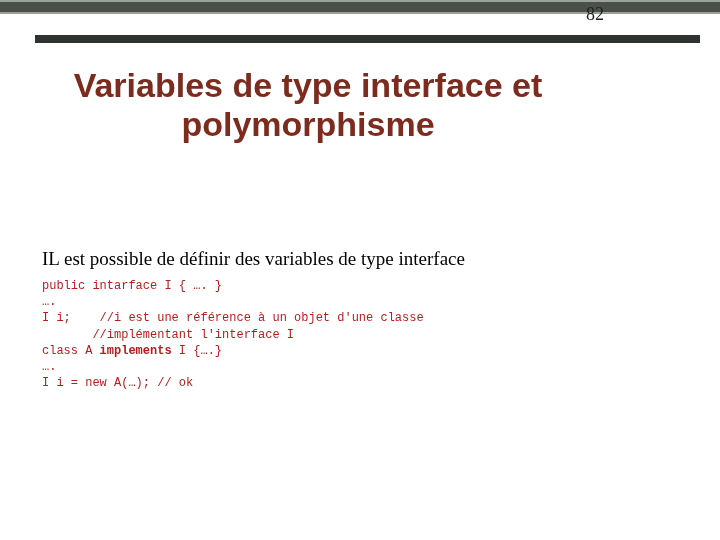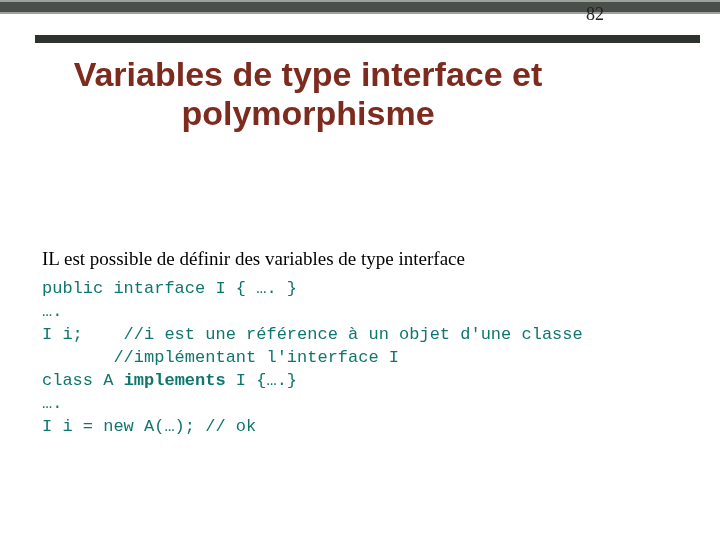--- a/index.html
+++ b/index.html
@@ -38,21 +38,21 @@
   .titlebar {
     position: absolute;
     top: 35px;
     left: 35px;
     width: 665px;
     height: 8px;
     background: #2f332f;
   }
   .title {
     position: absolute;
-    top: 55px;
+    top: 66px;
     left: 60px;
     right: 60px;
     text-align: center;
     font-family: "Trebuchet MS", "Segoe UI", Verdana, sans-serif;
     font-weight: bold;
     color: #7c2b1e;
     font-size: 34px;
     line-height: 1.15;
   }
   .body {
@@ -63,24 +63,24 @@
     margin-top: 28px;
   }
   .lead {
     font-family: Georgia, 'Times New Roman', serif;
     font-size: 19px;
     margin-bottom: 8px;
     color: #000;
   }
   .code {
     font-family: "Courier New", Courier, monospace;
-    font-size: 17px;
+    font-size: 12px;
     line-height: 1.35;
     white-space: pre;
-    color: #0f766e;
+    color: #b91c1c;
   }
   .code b {
     font-weight: bold;
   }
   .vgrad {
     position: absolute;
     right: 0;
     top: 0;
     width: 10px;
     height: 540px;

